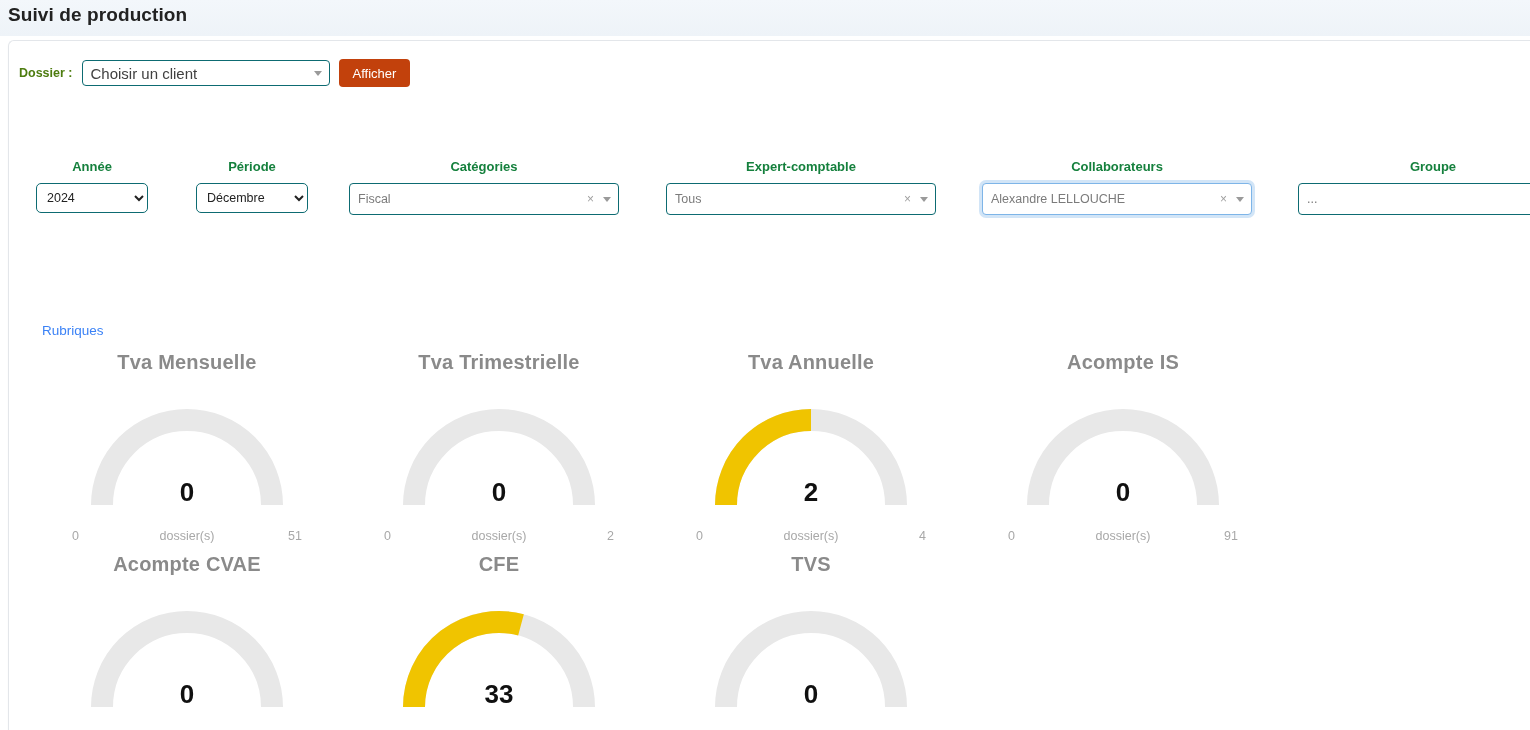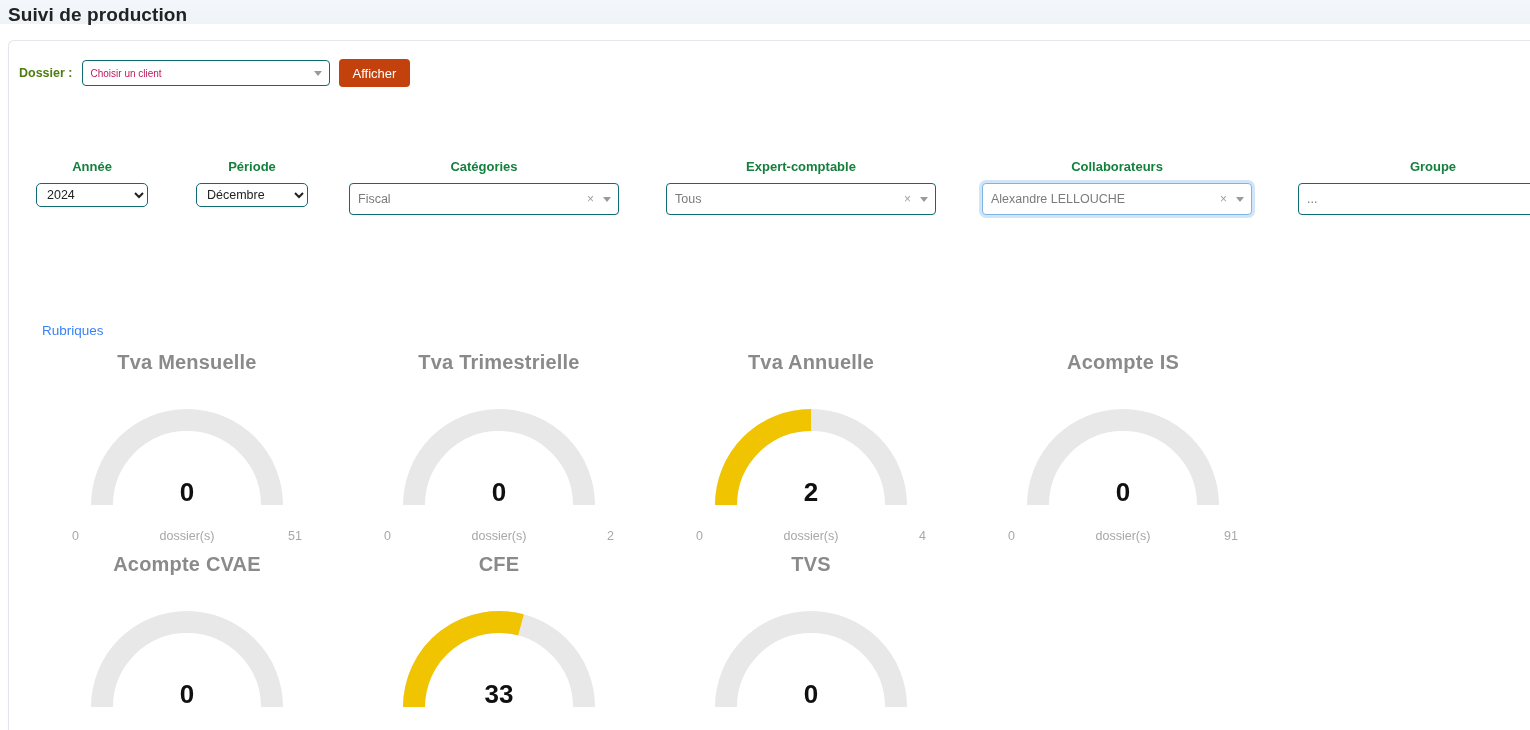--- a/index.html
+++ b/index.html
@@ -7,21 +7,21 @@
     width: 1530px; height: 730px;
     font-family: "Liberation Sans", sans-serif;
     background: #ffffff;
     overflow: hidden;
   }
 
   
   .page-header {
     position: absolute;
     left: 0; top: 0;
-    width: 1530px; height: 24px;
+    width: 1530px; height: 36px;
     background: linear-gradient(#f3f7fb, #eef3f8);
     padding-left: 38px;
   }
   .page-title {
     position: absolute;
     left: 8px; top: 4px;
     font-size: 19px;
     font-weight: bold;
     color: #222222;
     letter-spacing: 0.1px;
@@ -57,21 +57,21 @@
     position: relative;
     height: 26px;
     border: 1px solid #0d6b72;
     border-radius: 4px;
     background: #ffffff;
     display: flex;
     align-items: center;
     padding: 0 22px 0 8px;
   }
   .select2-box.focused { border-color: #7eb5e8; box-shadow: 0 0 0 3px rgba(126,181,232,0.35); }
-  .s2-placeholder { font-size: 10px; color: #be185d; white-space: nowrap; overflow: hidden; text-align: center; }
+  .s2-placeholder { font-size: 15px; color: #404040; white-space: nowrap; overflow: hidden; text-align: center; }
   .s2-value { font-size: 12.5px; color: #7b7b7b; white-space: nowrap; overflow: hidden; }
   .s2-caret {
     position: absolute; right: 7px; top: 50%;
     width: 0; height: 0;
     margin-top: -2px;
     border-left: 4px solid transparent;
     border-right: 4px solid transparent;
     border-top: 5px solid #9a9a9a;
   }
   .s2-clear {
@@ -99,21 +99,21 @@
   .filter { position: absolute; top: 0; }
   .filter-label {
     font-size: 13px;
     font-weight: bold;
     color: #15803d;
     margin-bottom: 9px;
     display: block;
     text-align: center;
   }
   .native-select {
-    height: 24px;
+    height: 30px;
     border: 1px solid #0d6b72;
     border-radius: 5px;
     background: #ffffff;
     font-size: 12.5px;
     font-family: "Liberation Sans", sans-serif;
     color: #222;
     padding: 0 6px;
   }
   .filter-annee   { left: 27px;   width: 112px; }
   .filter-periode { left: 187px;  width: 112px; }

